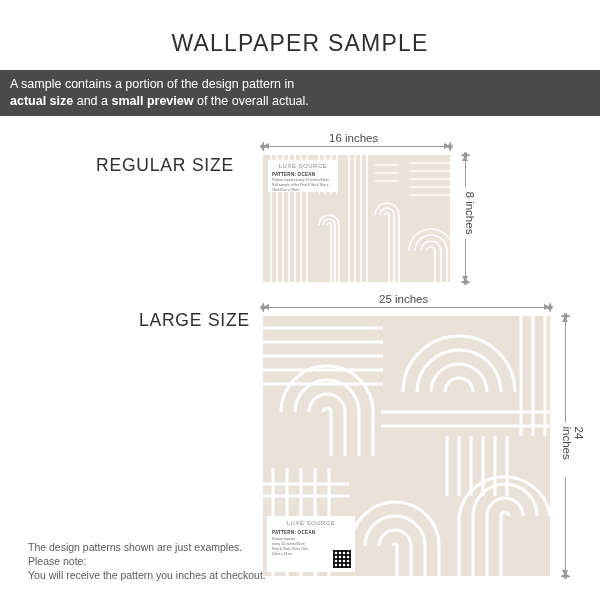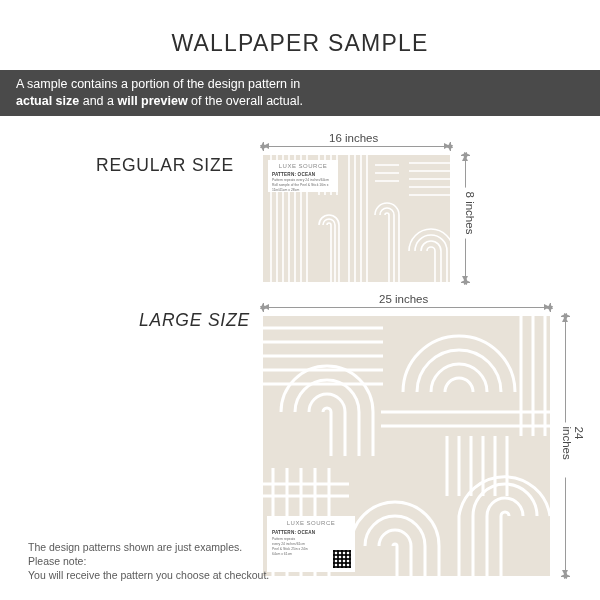--- a/index.html
+++ b/index.html
@@ -30,21 +30,21 @@
   .banner {
     position: absolute;
     top: 70px; left: 0;
     width: 600px; height: 46px;
     background: #4a4a4a;
     color: #ffffff;
     display: flex;
     align-items: center;
   }
   .banner-text {
-    padding-left: 16px;
+    padding-left: 10px;
     font-size: 12.5px;
     line-height: 17px;
     max-width: 400px;
   }
   .banner-text b { font-weight: bold; }
 
   
   .size-label {
     position: absolute;
     text-align: right;
@@ -53,21 +53,21 @@
   .size-label .name {
     font-size: 17.5px;
     letter-spacing: 0.8px;
   }
   .size-label .dims {
     font-size: 17.5px;
     letter-spacing: 0.4px;
     margin-top: 5px;
   }
   #regular-label { top: 155px; left: 44px; width: 190px; }
-  #large-label   { top: 310px; left: 60px; width: 190px; font-style: italic; }
+  #large-label   { top: 310px; left: 60px; width: 190px; }
 
   
   .dim-h {
     position: absolute;
     height: 1px;
     background: #9a9a9a;
   }
   .dim-v {
     position: absolute;
     width: 1px;
@@ -156,21 +156,21 @@
 </head>
 <body>
 
 <div class="page">
 
   <div class="title">WALLPAPER SAMPLE</div>
 
   <div class="banner">
     <div class="banner-text">
       <span>A sample contains a portion of the design pattern in</span><br>
-      <b>actual size</b><span> and a </span><b>will preview</b><span> of the overall actual.</span>
+      <b>actual size</b><span> and a </span><b>small preview</b><span> of the overall actual.</span>
     </div>
   </div>
 
   <div class="size-label" id="regular-label">
     <div class="name">REGULAR SIZE</div>
   </div>
 
   <div class="dim-h" style="left:263px; top:146px; width:187px;"></div>
   <div class="dim-text" style="left:325px; top:132px;">16 inches</div>
   <div class="dim-v" style="left:263px; top:142px; height:9px;"></div>
@@ -278,16 +278,16 @@
       <div class="card-line" style="margin-left:5px;">every 24 inches/61cm</div>
       <div class="card-line" style="margin-left:5px;">Peel &amp; Stick 25in x 24in</div>
       <div class="card-line" style="margin-left:5px;">64cm x 61cm</div>
       <div class="qr" style="right:4px; bottom:4px; width:18px; height:18px;"></div>
     </div>
   </div>
 
   <div class="note">
     <div>The design patterns shown are just examples.</div>
     <div>Please note:</div>
-    <div>You will receive the pattern you choose at checkout.</div>
+    <div>You will receive the pattern you inches at checkout.</div>
   </div>
 
 </div>
 
 </body></html>

